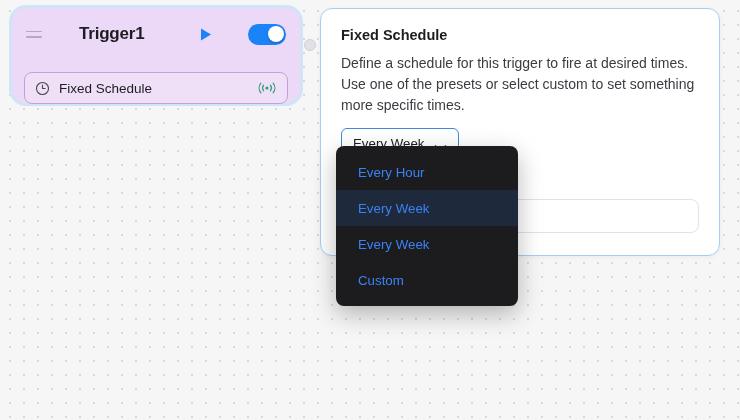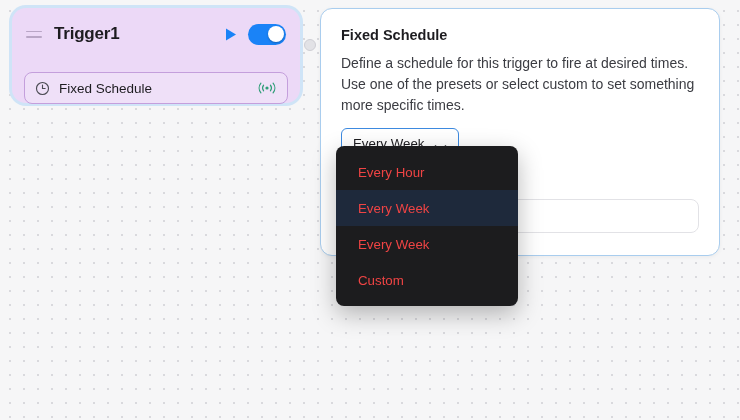--- a/index.html
+++ b/index.html
@@ -38,20 +38,21 @@
   }
   #trigger-header {
     position: absolute;
     left: 0; top: 0;
     width: 288px;
     height: 52px;
     display: flex;
     align-items: center;
     padding: 0 14px;
     box-sizing: border-box;
+    gap: 25px;
   }
   .drag-handle {
     width: 16px;
     height: 12px;
     margin-right: 12px;
     display: flex;
     flex-direction: column;
     justify-content: center;
     gap: 4px;
     cursor: grab;
@@ -218,21 +219,21 @@
     box-sizing: border-box;
     box-shadow: 0 8px 24px rgba(0,0,0,.28);
     z-index: 20;
   }
   .menu-item {
     height: 36px;
     display: flex;
     align-items: center;
     padding: 0 0 0 22px;
     font-size: 13.3px;
-    color: #ef4444;
+    color: #3b82f6;
     cursor: pointer;
   }
   .menu-item.selected {
     background: #1e293b;
   }
 </style>
 </head>
 <body>
 
 <div id="canvas">

